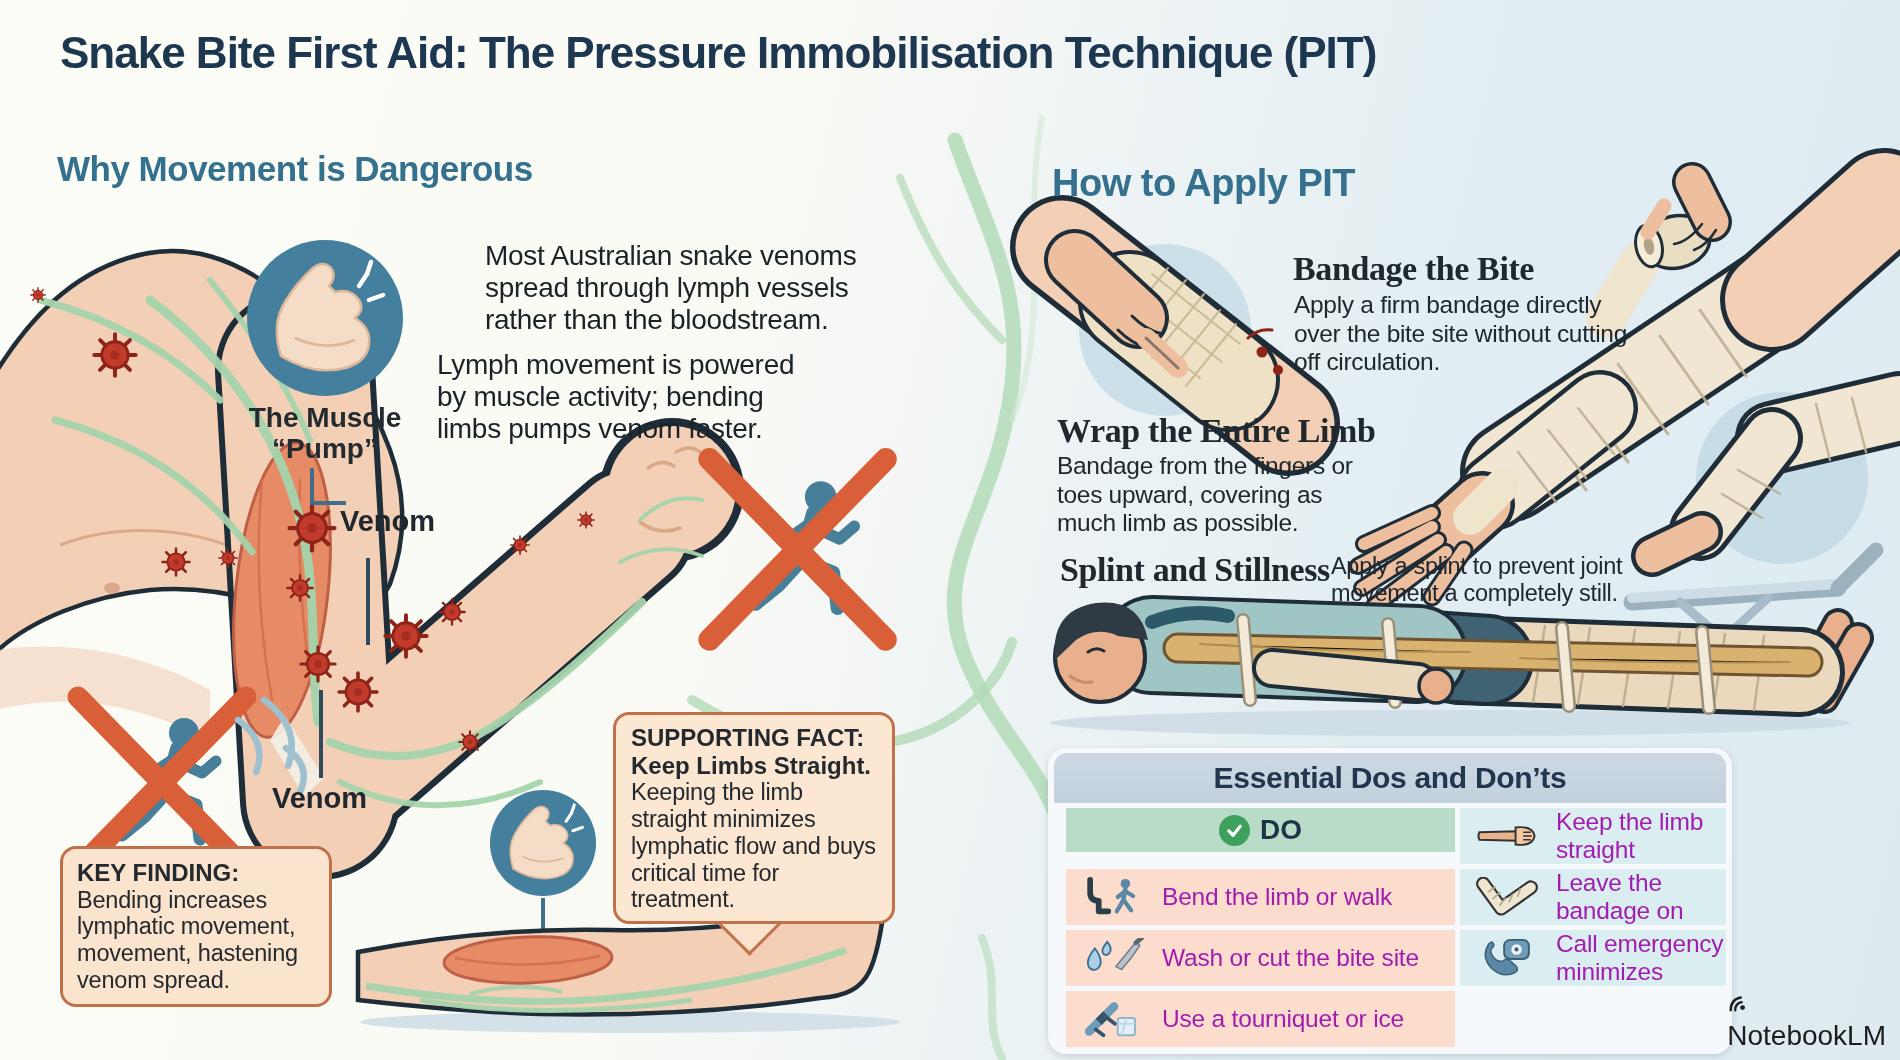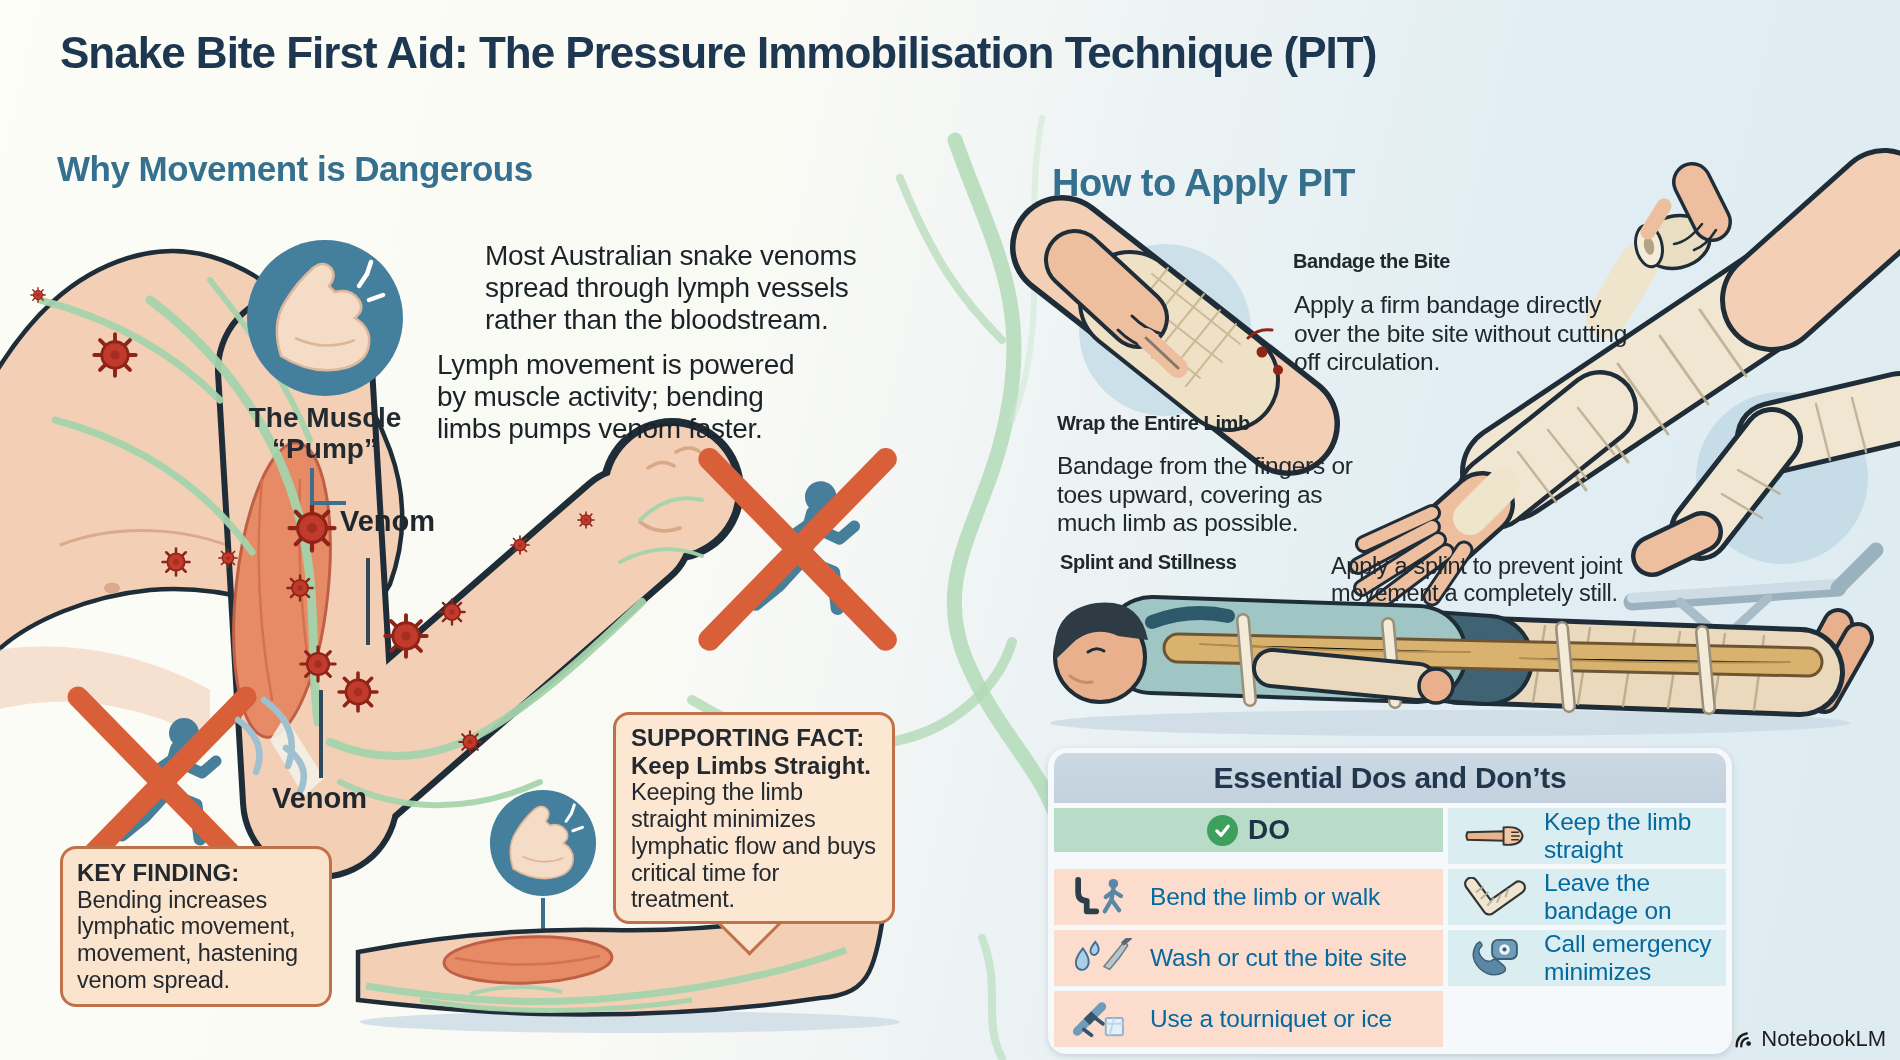--- a/index.html
+++ b/index.html
@@ -14,39 +14,39 @@
   .main-title{left:60px;top:28px;font-size:44px;font-weight:bold;color:#1d3750;letter-spacing:-1px;white-space:nowrap;}
   .sec-head{font-size:36px;font-weight:bold;color:#35718f;letter-spacing:-0.5px;white-space:nowrap;}
   .body-txt{font-size:28px;line-height:1.14;color:#1b2329;letter-spacing:-0.3px;}
   .pump-label{left:225px;top:403px;width:200px;text-align:center;font-size:28px;font-weight:bold;line-height:1.1;color:#232b31;}
   .venom-label{font-size:29px;font-weight:bold;color:#20282e;}
   .callout{background:#fbe4cd;border:3.5px solid #c0714a;border-radius:16px;box-sizing:border-box;}
   .callout .c-title{font-weight:bold;font-size:24px;line-height:1.15;color:#23292e;}
   .callout .c-body{font-size:23.5px;line-height:1.14;color:#23292e;letter-spacing:-0.2px;}
   .bubble-tail{left:726px;top:899px;width:44px;height:44px;background:#fbe4cd;
     border-right:3.5px solid #c0714a;border-bottom:3.5px solid #c0714a;transform:rotate(45deg);}
-  .step-title{font-size:20px;font-weight:bold;color:#20282e;letter-spacing:-0.4px;white-space:nowrap;}
+  .step-title{font-size:34px;font-weight:bold;color:#20282e;letter-spacing:-0.4px;white-space:nowrap;font-family:Liberation Serif, serif;}
   .step-body{font-size:24.5px;line-height:1.17;color:#20282e;letter-spacing:-0.3px;}
   
   .pit-table{left:1048px;top:748px;width:684px;background:#f6f9fb;border-radius:18px;
     padding:5px 6px 7px 6px;box-sizing:border-box;box-shadow:0 2px 6px rgba(90,110,125,.25);}
   .t-title{height:50px;display:flex;align-items:center;justify-content:center;
     background:linear-gradient(180deg,#ccd9e4,#c2d1dd);border-radius:13px 13px 0 0;
     font-size:30px;font-weight:bold;color:#22374d;letter-spacing:-0.3px;}
-  .t-grid{display:grid;grid-template-columns:389px 1fr;gap:5px;margin-top:5px;}
+  .t-grid{display:grid;grid-template-columns:389px 1fr;gap:5px;margin-top:5px;margin-left:12px;}
   .t-colhead{height:44px;display:flex;align-items:center;justify-content:center;gap:10px;
     font-size:28px;font-weight:bold;color:#1e3347;}
   .do-head{background:#b9dcc9;}
   .dont-head{background:#f6c9b2;}
-  .t-cell{height:56px;display:flex;align-items:center;padding-left:14px;font-size:24.5px;color:#0369a1;letter-spacing:-0.2px;}
+  .t-cell{height:56px;display:flex;align-items:center;padding-left:14px;font-size:24.5px;color:#a21caf;letter-spacing:-0.2px;}
   .do-cell{background:#daedf0;}
   .dont-cell{background:#fbdccd;}
   .ricon{width:72px;height:44px;flex-shrink:0;margin-right:10px;display:flex;align-items:center;}
   .circ{width:31px;height:31px;border-radius:50%;display:flex;align-items:center;justify-content:center;flex-shrink:0;}
-  .wm{right:14px;bottom:8px;display:flex;align-items:center;gap:6px;font-size:22px;color:#1d1d1d;}
+  .wm{right:14px;bottom:8px;display:flex;align-items:flex-start;gap:6px;font-size:28px;color:#1d1d1d;flex-direction:column;}
 </style>
 </head>
 <body>
 
 <div id="canvas">
 
   <svg class="abs" style="left:0;top:0;" width="1900" height="1060" viewBox="0 0 1900 1060">
     <defs>
       <symbol id="venom" viewBox="-20 -20 40 40">
         <g stroke="#8e2418" stroke-width="3.4" stroke-linecap="round">

